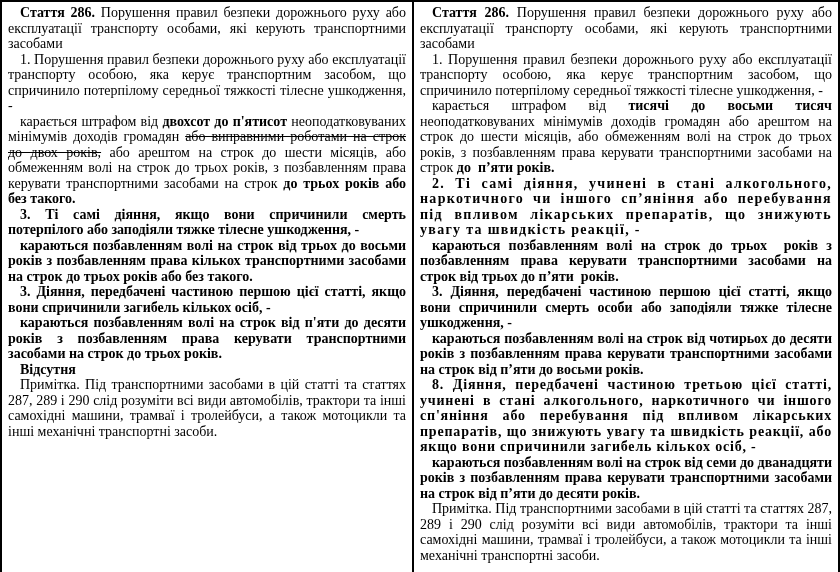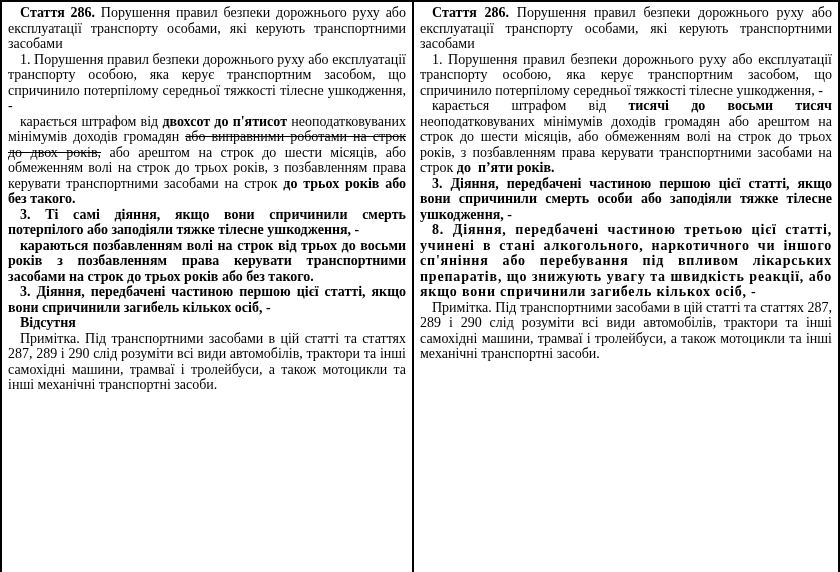--- a/index.html
+++ b/index.html
@@ -31,26 +31,31 @@
 </style>
 </head>
 <body>
 
 <div class="doc">
   <div class="col col-left">
       <p><span class="b">Стаття 286. </span><span>Порушення правил безпеки дорожнього руху або експлуатації транспорту особами, які керують транспортними засобами</span></p>
       <p><span>1. Порушення правил безпеки дорожнього руху або експлуатації транспорту особою, яка керує транспортним засобом, що спричинило потерпілому середньої тяжкості тілесне ушкодження, -</span></p>
       <p><span>карається штрафом від </span><span class="b">двохсот до п'ятисот</span><span> неоподатковуваних мінімумів доходів громадян </span><span class="s">або виправними роботами на строк до двох років,</span><span> або арештом на строк до шести місяців, або обмеженням волі на строк до трьох років, з позбавленням права керувати транспортними засобами на строк </span><span class="b">до трьох років або без такого.</span></p>
       <p><span class="b">3. Ті самі діяння, якщо вони спричинили смерть потерпілого або заподіяли тяжке тілесне ушкодження, -</span></p>
-      <p><span class="b">караються позбавленням волі на строк від трьох до восьми років з позбавленням права керувати транспортними засобами на строк до трьох років або без такого.</span></p>
+      <p><span class="b">караються позбавленням волі на строк від трьох до восьми років з позбавленням права кількох транспортними засобами на строк до трьох років або без такого.</span></p>
       <p class="gap-1"><span class="b">3. Діяння, передбачені частиною першою цієї статті, якщо вони спричинили загибель кількох осіб, -</span></p>
+      <p><span class="b">караються позбавленням волі на строк від п'яти до десяти років з позбавленням права керувати транспортними засобами на строк до трьох років.</span></p>
       <p class="gap-2 absent"><span class="b">Відсутня</span></p>
       <p class="note-left"><span>Примітка. Під транспортними засобами в цій статті та статтях 287, 289 і 290 слід розуміти всі види автомобілів, трактори та інші самохідні машини, трамваї і тролейбуси, а також мотоцикли та інші механічні транспортні засоби.</span></p>
     </div>
   <div class="col col-right">
       <p><span class="b">Стаття 286. </span><span>Порушення правил безпеки дорожнього руху або експлуатації транспорту особами, які керують транспортними засобами</span></p>
       <p><span>1. Порушення правил безпеки дорожнього руху або експлуатації транспорту особою, яка керує транспортним засобом, що спричинило потерпілому середньої тяжкості тілесне ушкодження, -</span></p>
       <p><span>карається штрафом від </span><span class="b">тисячі до восьми тисяч</span><span> неоподатковуваних мінімумів доходів громадян або арештом на строк до шести місяців, або обмеженням волі на строк до трьох років, з позбавленням права керувати транспортними засобами на строк </span><span class="b">до &nbsp;п’яти років.</span></p>
+      <p class="gap-1 sp1"><span class="b">2. Ті самі діяння, учинені в стані алкогольного, наркотичного чи іншого сп’яніння або перебування під впливом лікарських препаратів, що знижують увагу та швидкість реакції, -</span></p>
+      <p><span class="b">караються позбавленням волі на строк до трьох &nbsp;років з позбавленням права керувати транспортними засобами на строк від трьох до п’яти &nbsp;років.</span></p>
       <p><span class="b">3. Діяння, передбачені частиною першою цієї статті, якщо вони спричинили смерть особи або заподіяли тяжке тілесне ушкодження, -</span></p>
+      <p><span class="b">караються позбавленням волі на строк від чотирьох до десяти років з позбавленням права керувати транспортними засобами на строк від п’яти до восьми років.</span></p>
       <p class="sp2"><span class="b">8. Діяння, передбачені частиною третьою цієї статті, учинені в стані алкогольного, наркотичного чи іншого сп'яніння або перебування під впливом лікарських препаратів, що знижують увагу та швидкість реакції, або якщо вони спричинили загибель кількох осіб, -</span></p>
+      <p><span class="b">караються позбавленням волі на строк від семи до дванадцяти років з позбавленням права керувати транспортними засобами на строк від п’яти до десяти років.</span></p>
       <p><span>Примітка. Під транспортними засобами в цій статті та статтях 287, 289 і 290 слід розуміти всі види автомобілів, трактори та інші самохідні машини, трамваї і тролейбуси, а також мотоцикли та інші механічні транспортні засоби.</span></p>
     </div>
 </div>
 
 </body></html>

